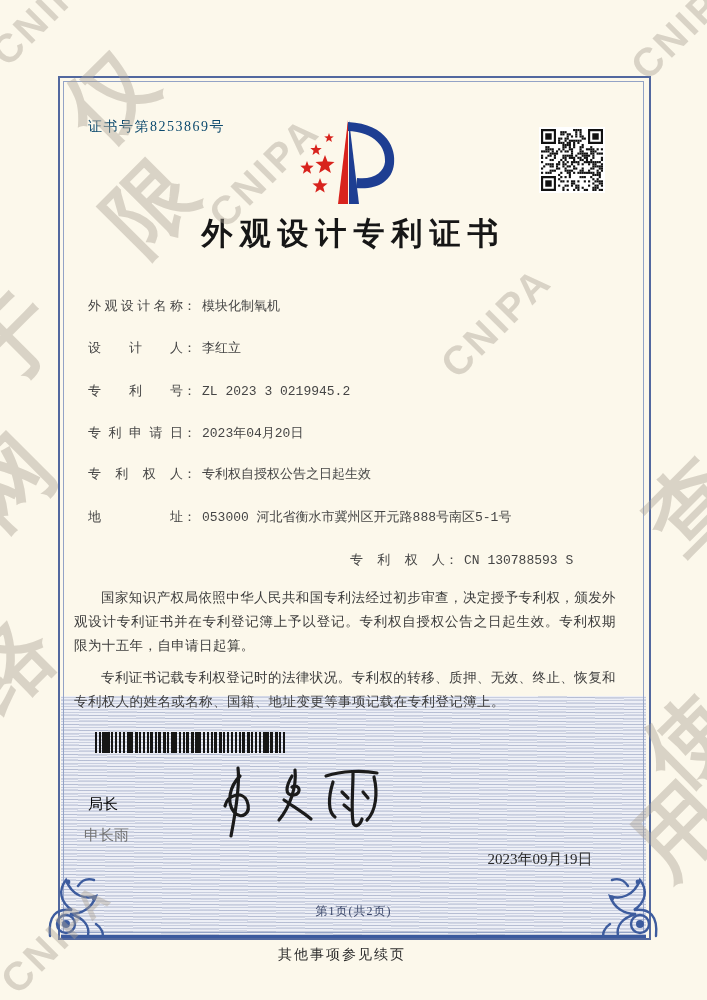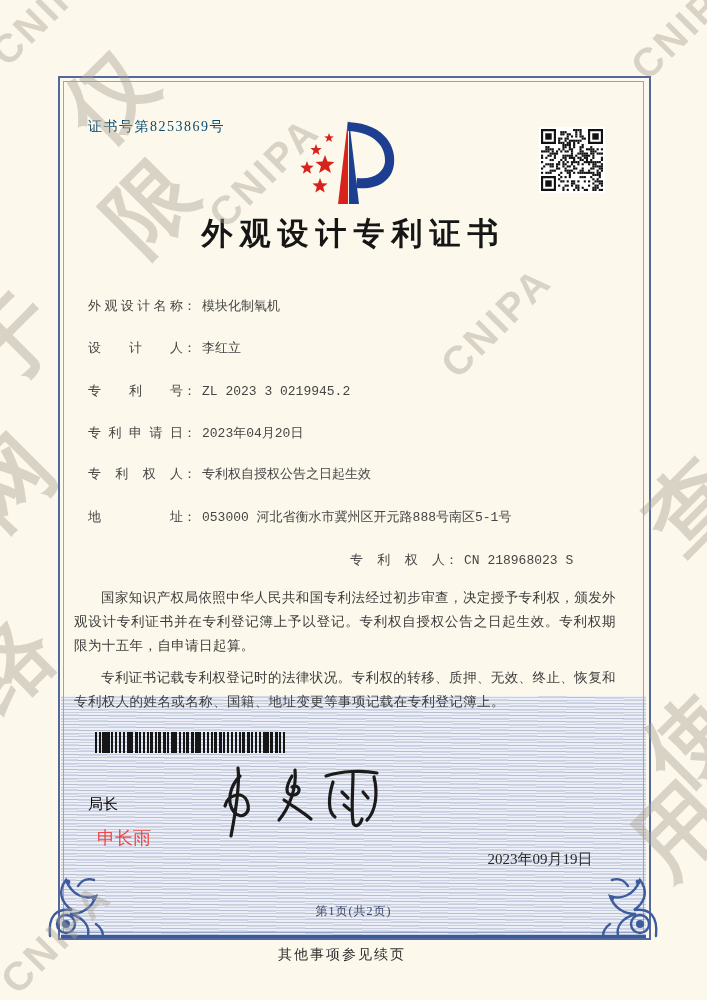--- a/index.html
+++ b/index.html
@@ -41,21 +41,21 @@
   .paras{position:absolute;left:74px;top:586px;width:558px;}
   .paras p{margin:0 16px 8px 0;font-size:13.5px;line-height:1.78;text-indent:2em;letter-spacing:.4px;color:#3c3c3c;text-align:justify;}
 
   .barcode{position:absolute;left:95px;top:732px;width:190px;height:21px;
     background-image:
       repeating-linear-gradient(90deg,#161616 0 2px,transparent 2px 4px),
       repeating-linear-gradient(90deg,#161616 0 1px,transparent 1px 7px),
       repeating-linear-gradient(90deg,transparent 0 9px,#161616 9px 12px,transparent 12px 23px);}
 
   .signer-title{position:absolute;left:88px;top:795px;font-size:15px;color:#000000;}
-  .signer-name{position:absolute;left:97px;top:826px;font-size:18px;color:#ef4444;}
+  .signer-name{position:absolute;left:84px;top:826px;font-size:15px;color:#737373;}
   .signature{position:absolute;left:200px;top:760px;}
   .issue-date{position:absolute;left:455px;top:850px;width:170px;text-align:center;font-size:15px;color:#2b2b2b;}
   .page-indicator{position:absolute;left:0;top:903px;width:707px;text-align:center;font-size:12px;color:#3a4668;letter-spacing:1px;}
   .continuation{position:absolute;left:0;top:946px;width:684px;text-align:center;font-size:14px;color:#2e2e2e;letter-spacing:2px;font-family:Liberation Mono, monospace;}
 </style>
 </head>
 <body>
 
 <div class="page">
 
@@ -430,21 +430,21 @@
       <span class="flabel">专利申请日</span><span>：</span><span class="fvalue">2023年04月20日</span>
     </div>
     <div class="field-row r4">
       <span class="flabel">专利权人</span><span>：</span><span class="fvalue">专利权自授权公告之日起生效</span>
     </div>
     <div class="field-row r5">
       <span class="flabel">地址</span><span>：</span><span class="fvalue">053000 河北省衡水市冀州区开元路888号南区5-1号</span>
     </div>
     <div class="field-row r6">
       <span class="grant-no">
-        <span class="flabel">专利权人</span><span>：</span><span class="fvalue">CN 218968023 S</span>
+        <span class="flabel">专利权人</span><span>：</span><span class="fvalue">CN 130788593 S</span>
       </span>
     </div>
 
     <div class="paras">
       <p>国家知识产权局依照中华人民共和国专利法经过初步审查，决定授予专利权，颁发外观设计专利证书并在专利登记簿上予以登记。专利权自授权公告之日起生效。专利权期限为十五年，自申请日起算。</p>
       <p>专利证书记载专利权登记时的法律状况。专利权的转移、质押、无效、终止、恢复和专利权人的姓名或名称、国籍、地址变更等事项记载在专利登记簿上。</p>
     </div>
 
     <div class="barcode"></div>
 

